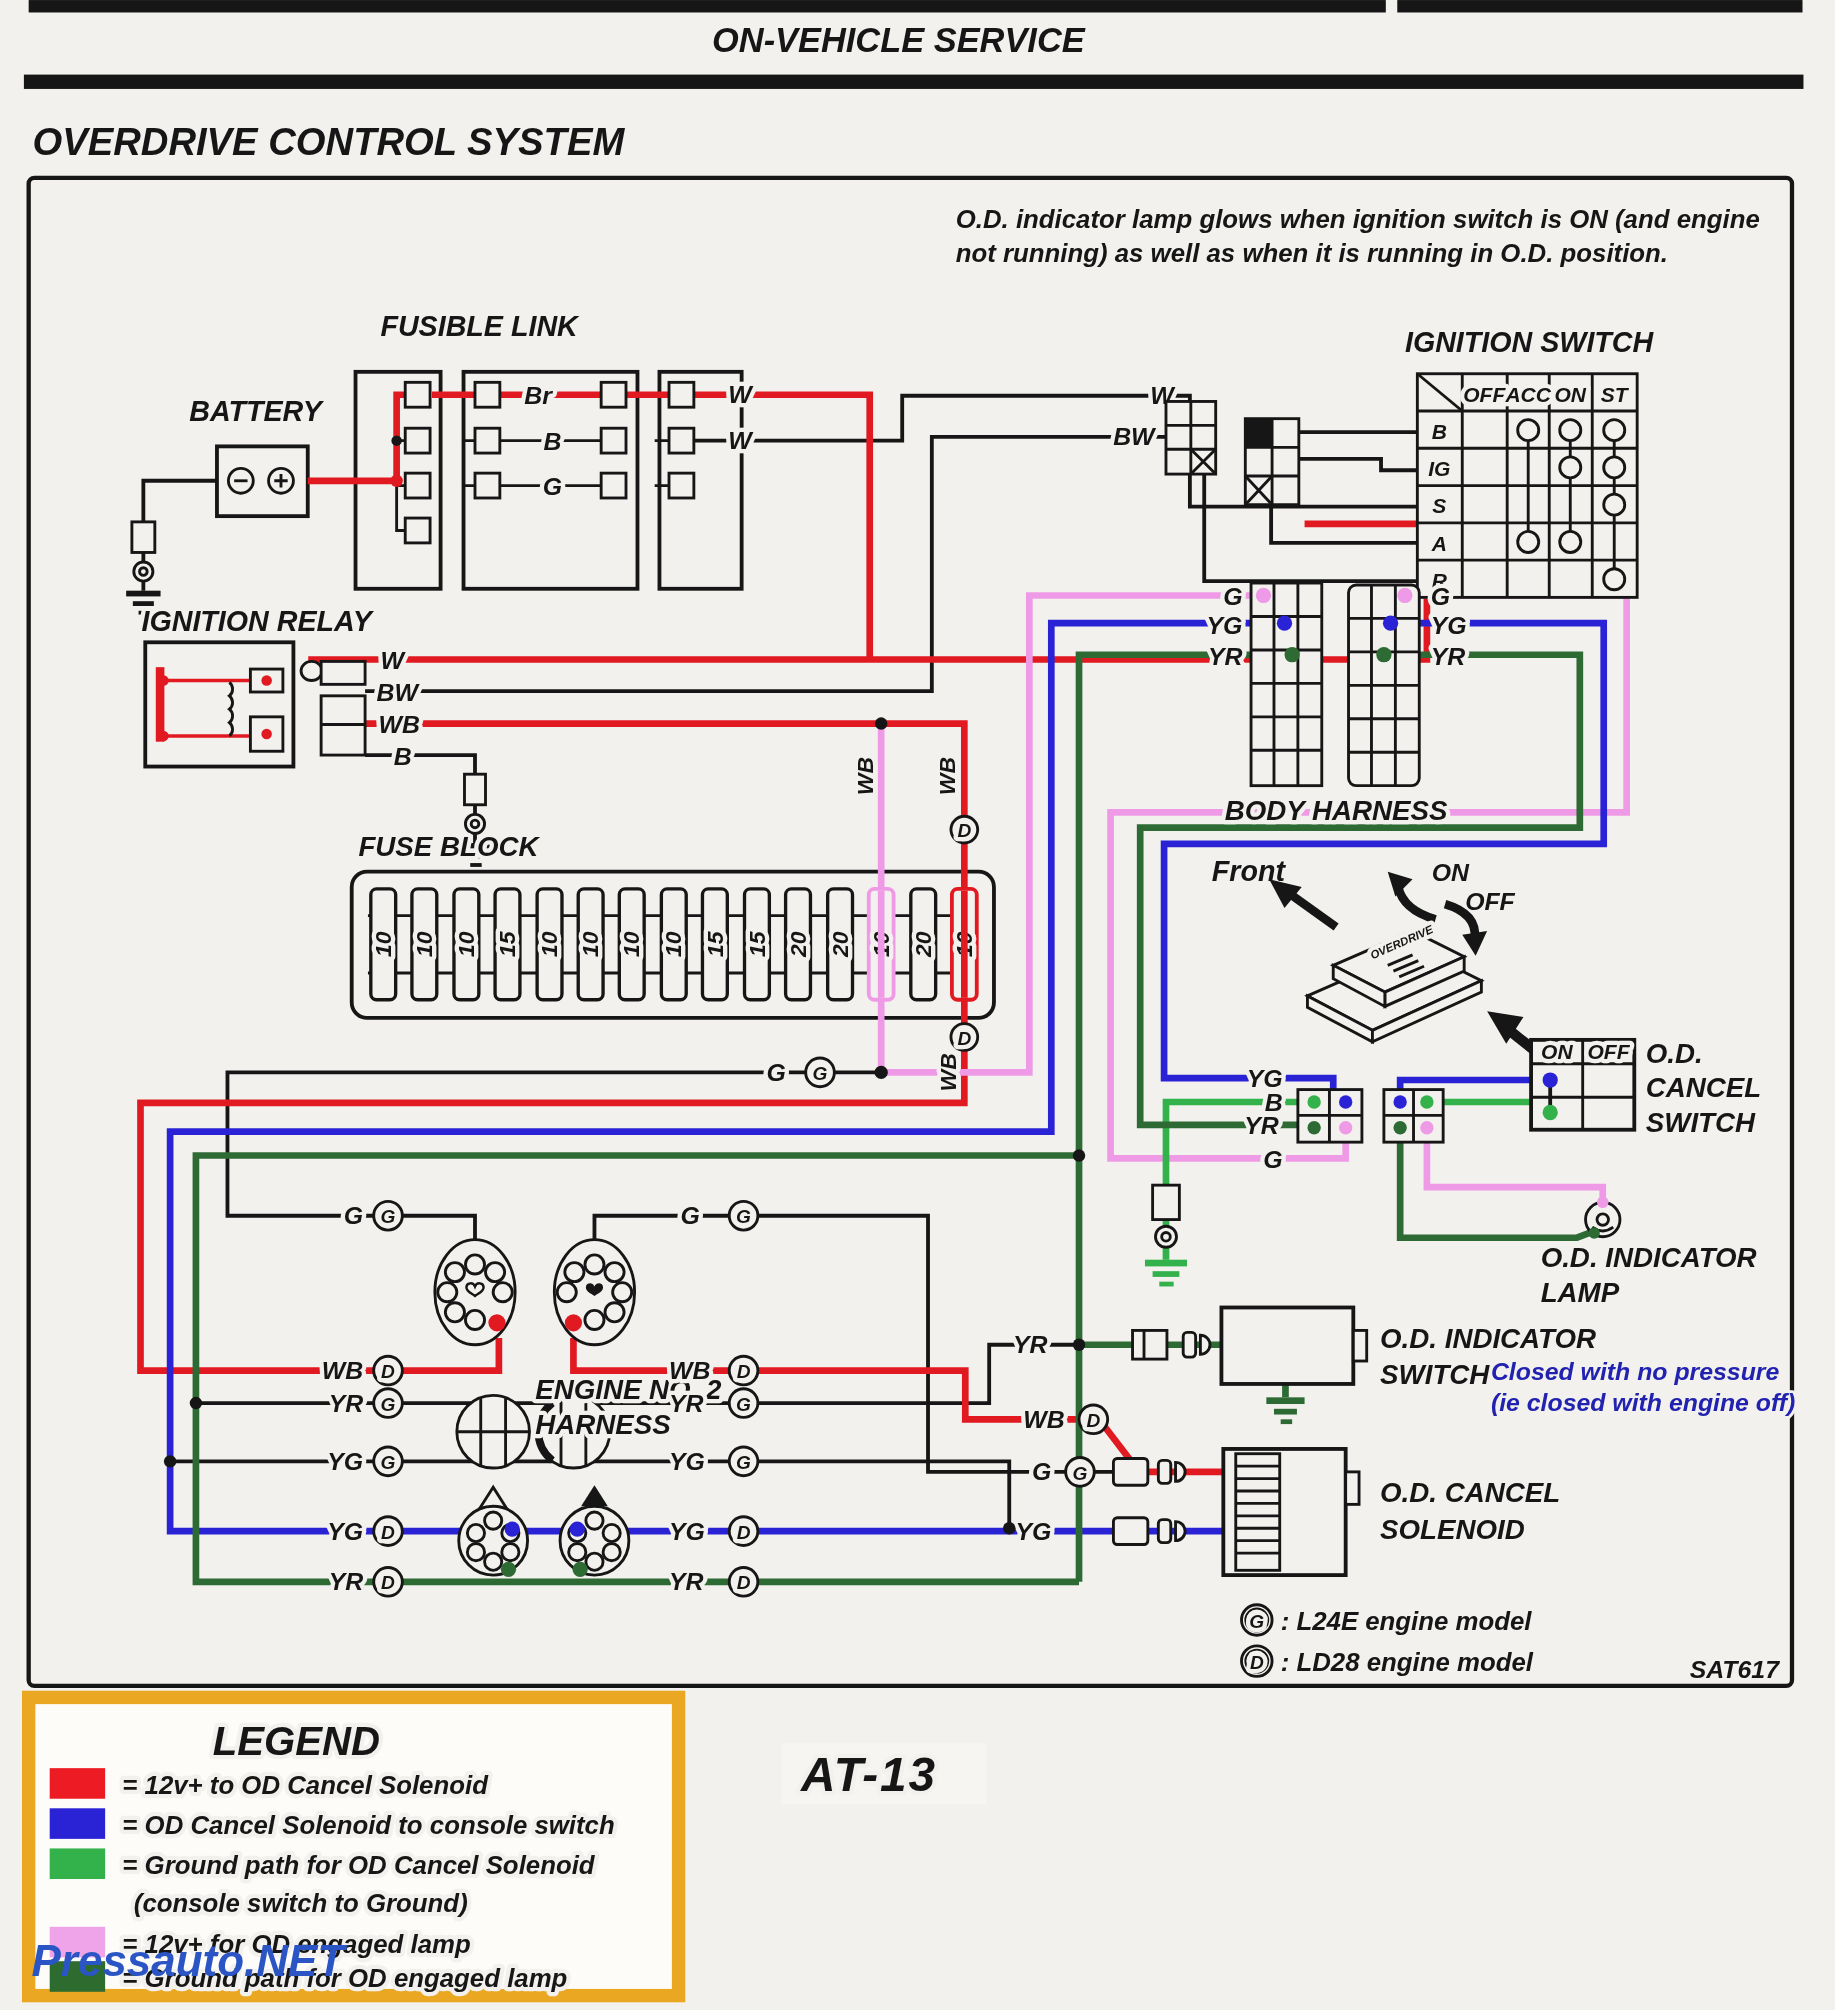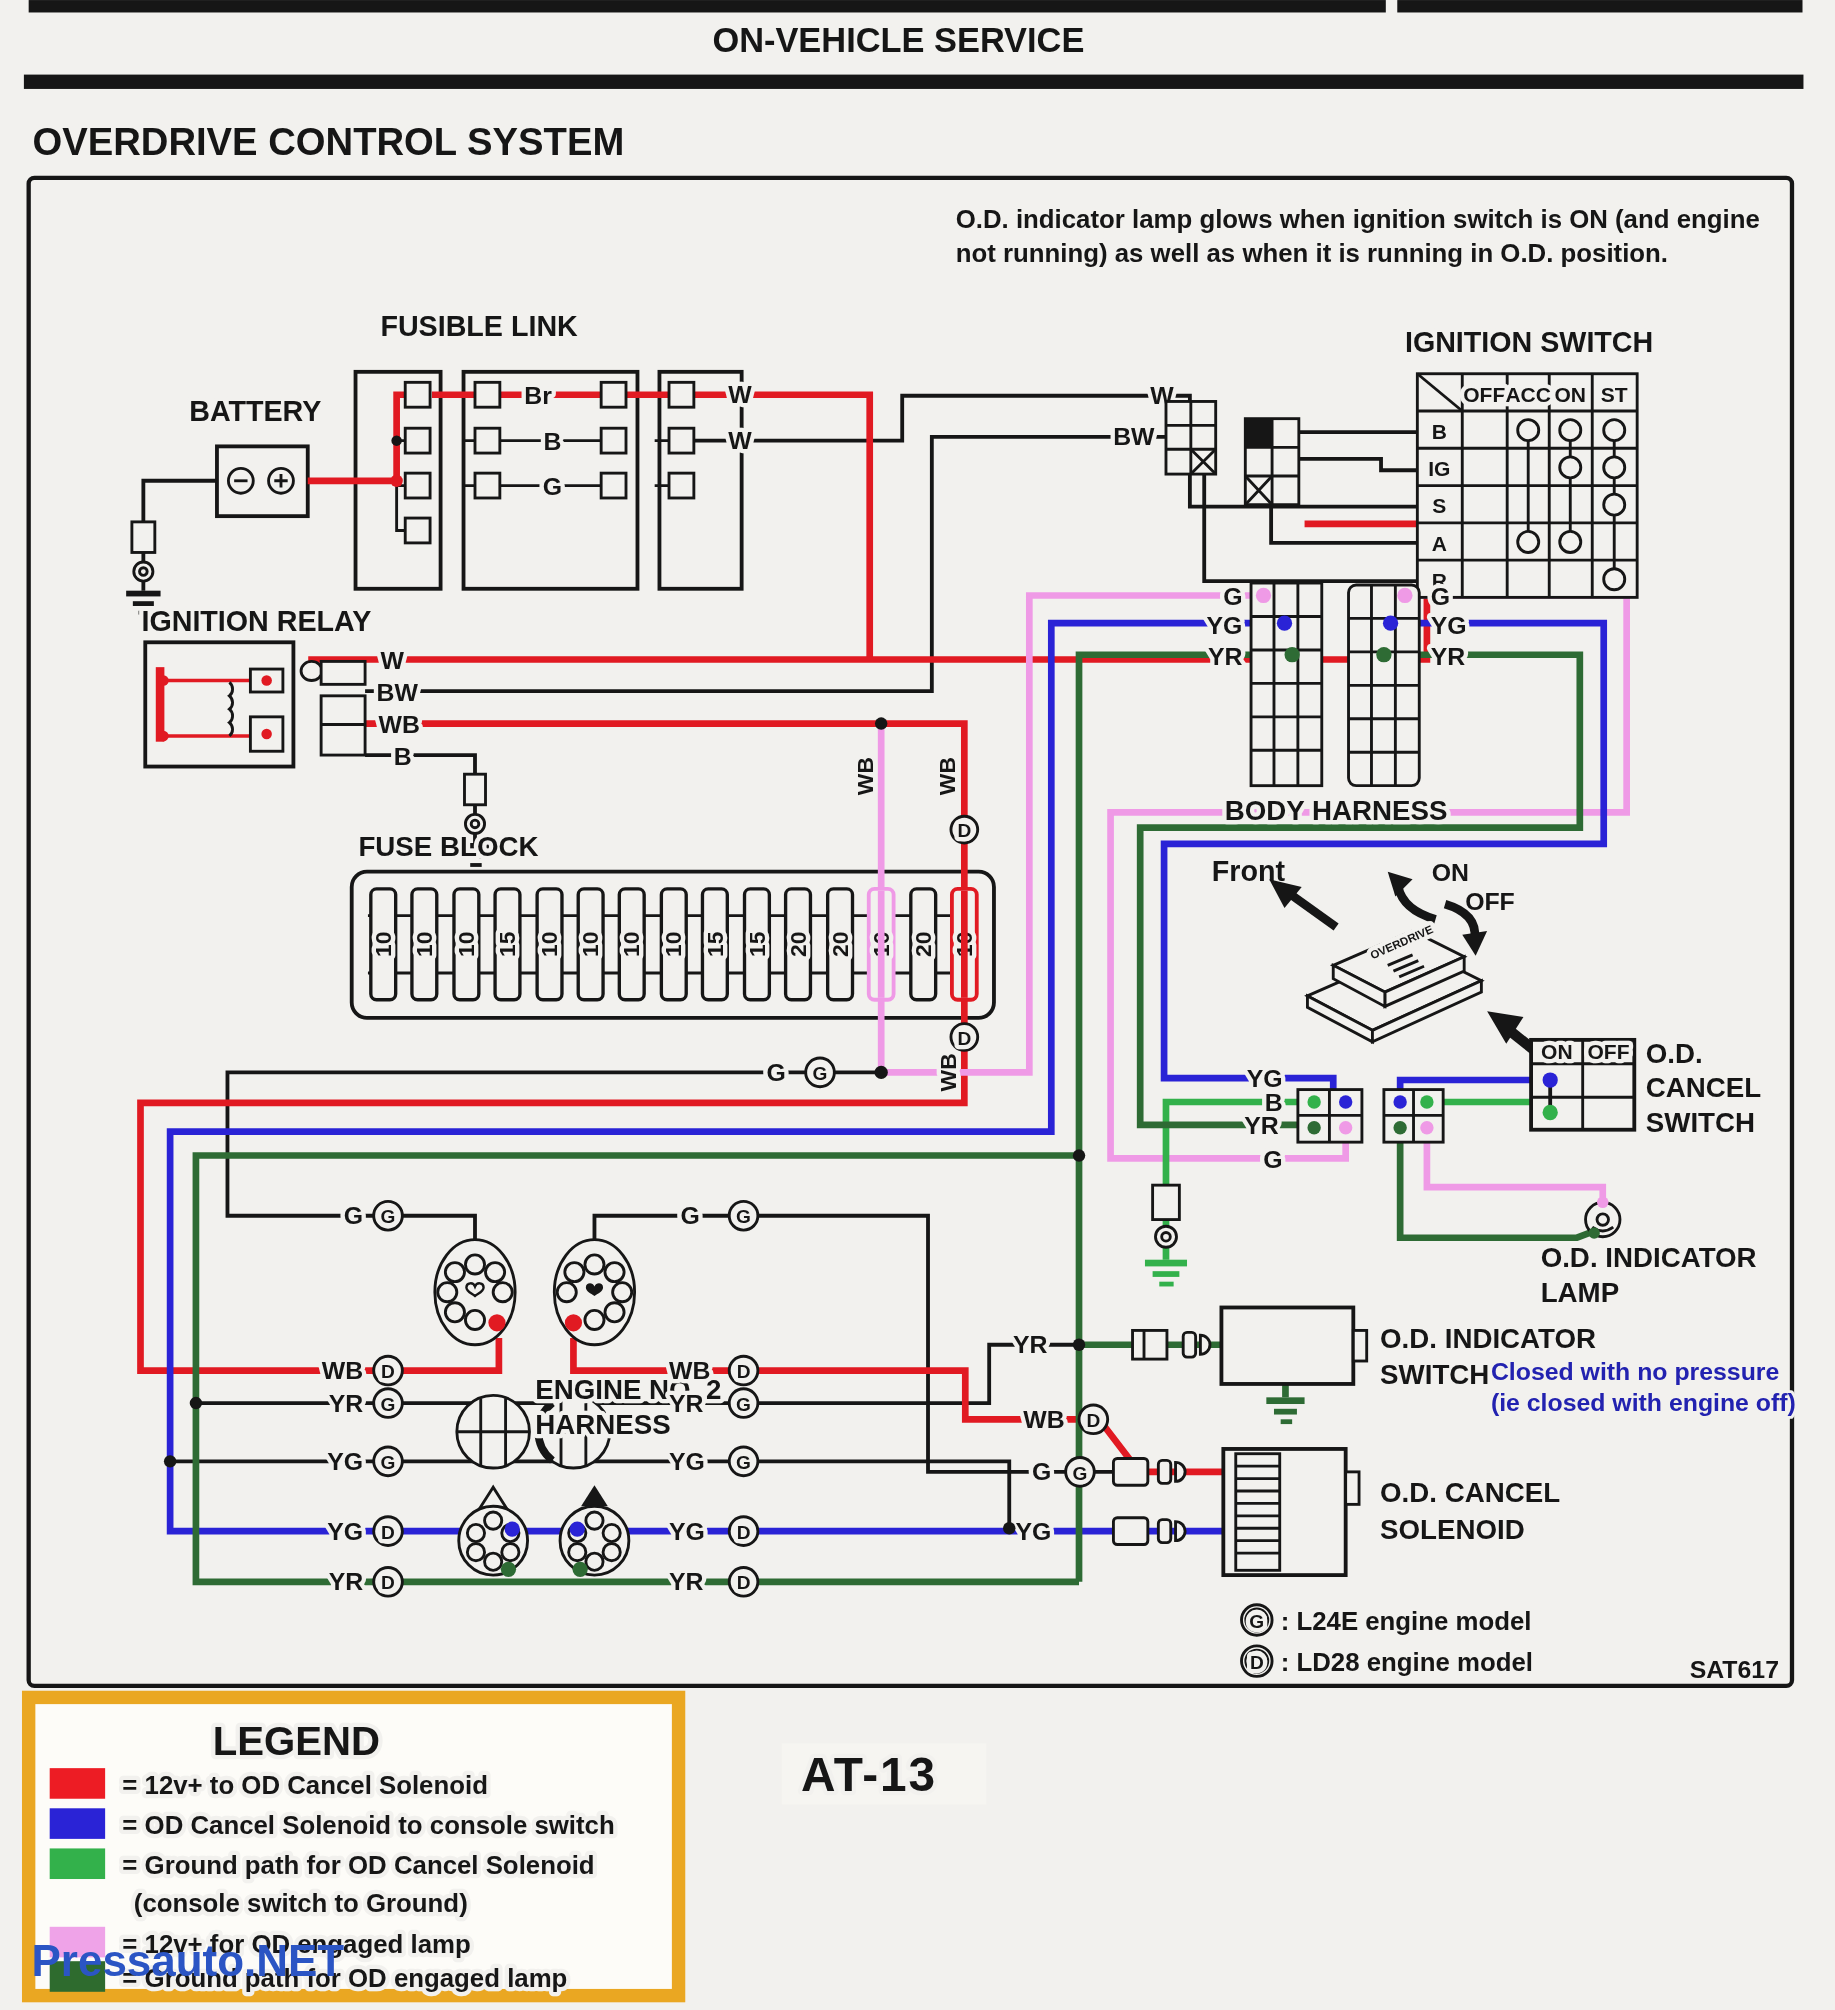--- a/index.html
+++ b/index.html
@@ -1,16 +1,16 @@
 <!DOCTYPE html>
 <html><head>
 <meta charset="utf-8">
 <style>
   html,body{margin:0;padding:0;background:#e8e7e4;}
-  #page{position:relative;width:1835px;height:2010px;background:#f2f1ee;overflow:hidden;}
+  #page{position:relative;width:1835px;height:2010px;background:#f2f1ee;overflow:hidden;font-style:italic;}
   svg{position:absolute;left:0;top:0;}
   svg text{font-family:"Liberation Sans","DejaVu Sans",sans-serif;font-weight:bold;fill:#161616;
            paint-order:stroke;stroke:#f2f1ee;stroke-width:9;stroke-linejoin:round;}
   .t36{font-size:36px;} .t40{font-size:40px;} .t30{font-size:30px;} .t29{font-size:29px;}
   .t27{font-size:27px;} .t26{font-size:26px;} .t24{font-size:24px;} .t22{font-size:22px;}
   .t20{font-size:20px;} .t50{font-size:50px;letter-spacing:2px;} .t46{font-size:46px;} .t42{font-size:42px;}
   .t12{font-size:12px;}
   .mid{text-anchor:middle;} .end{text-anchor:end;}
   .navy{fill:#2222b0;stroke-width:6;}
   .wm{fill:#2b55c4;stroke-width:0;}

